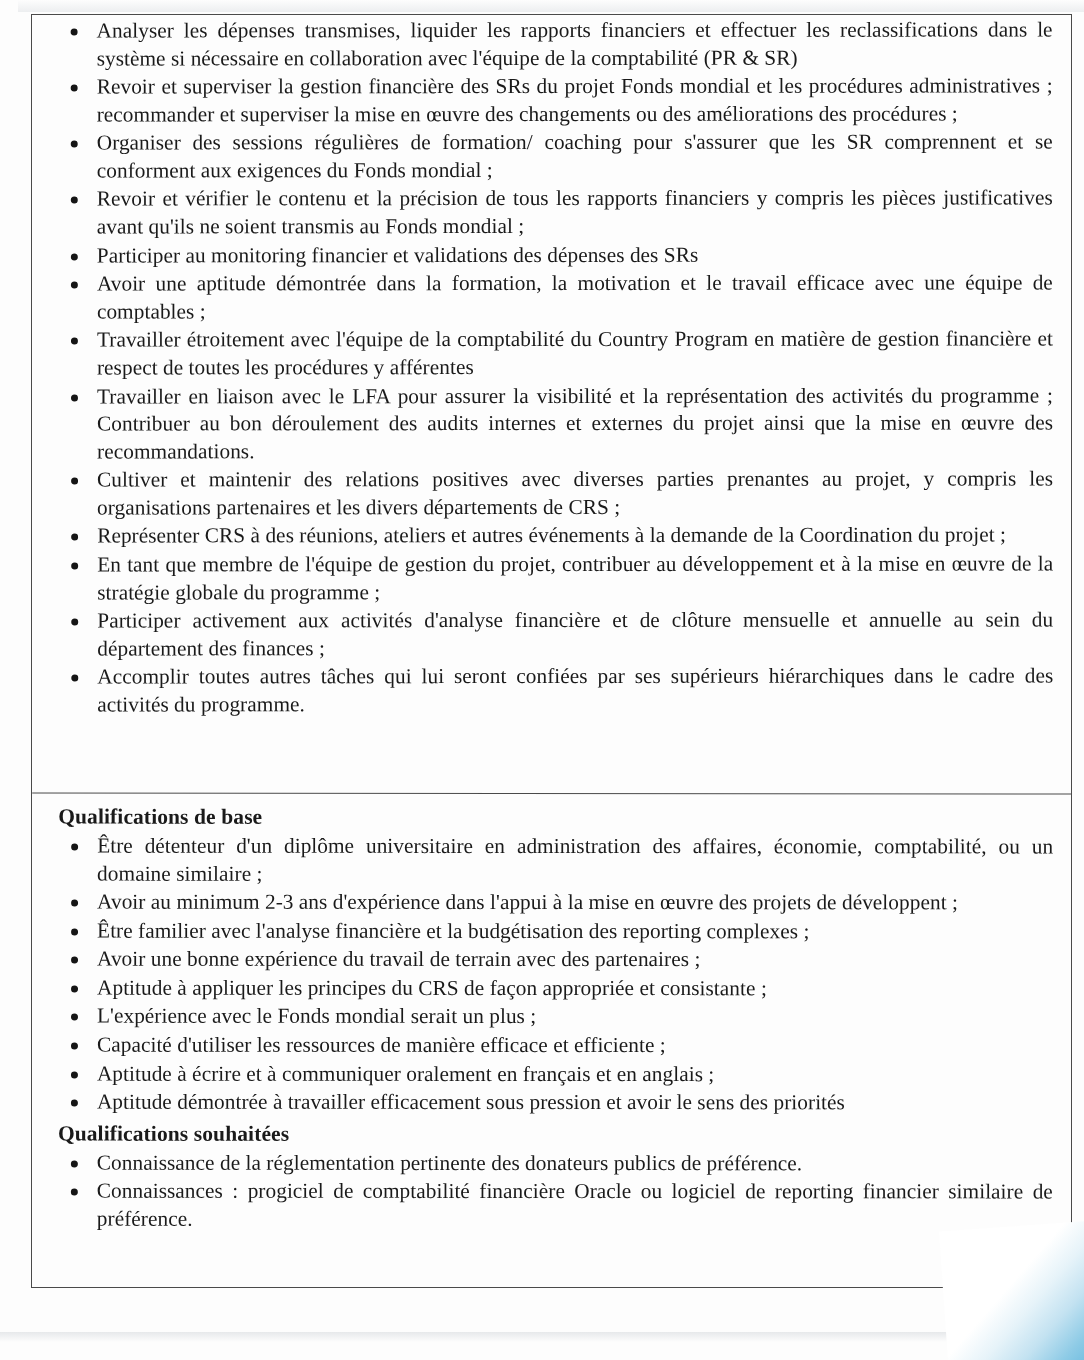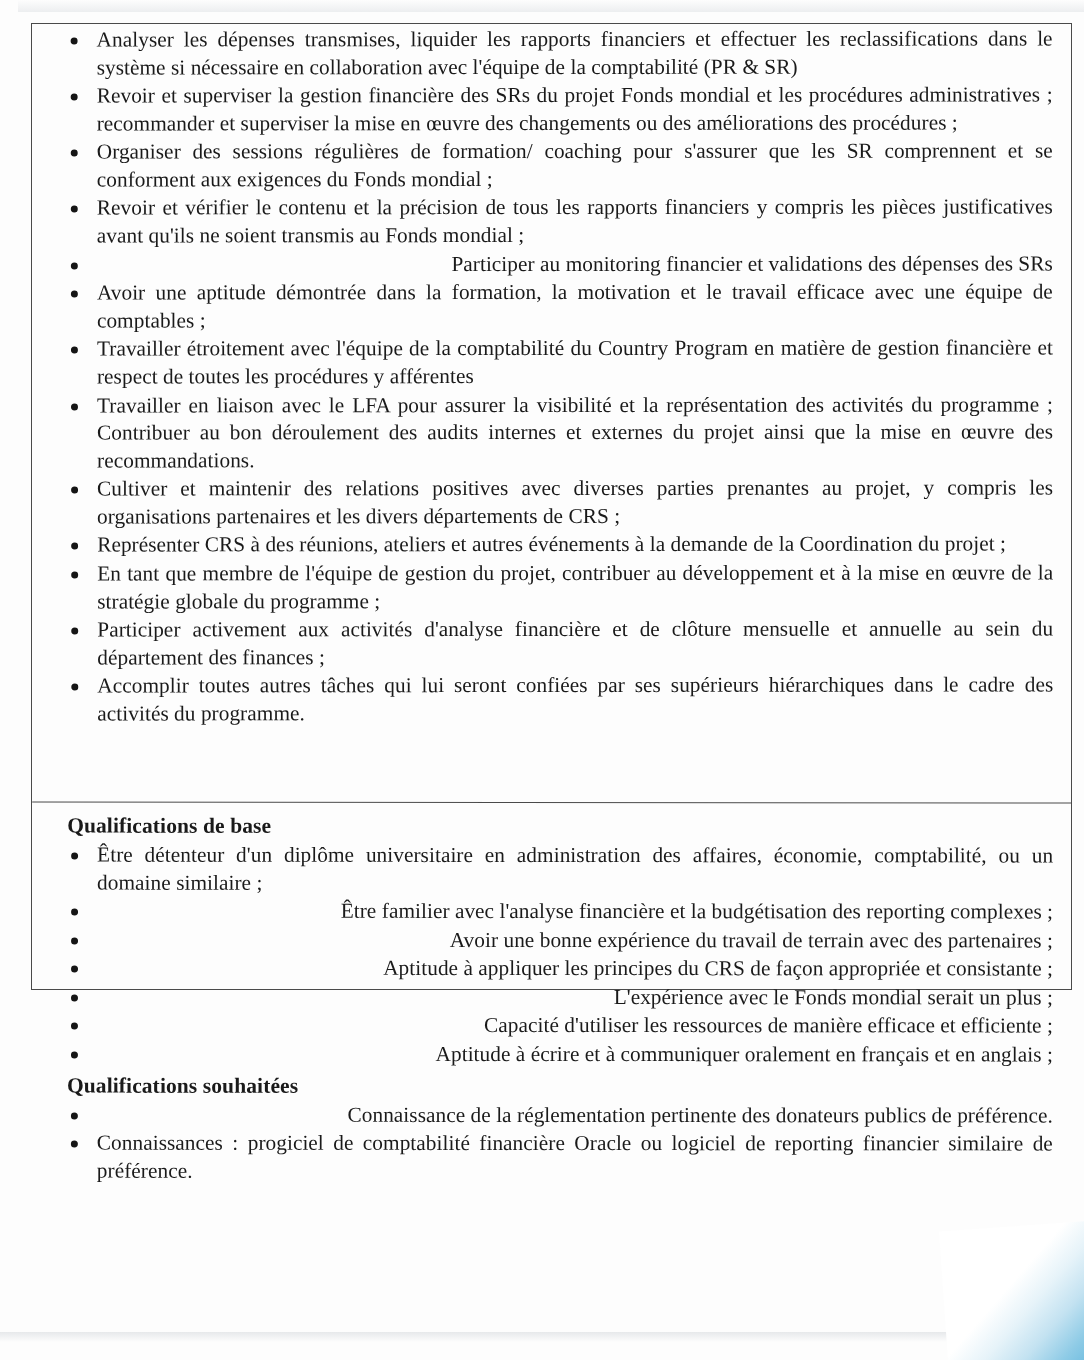--- a/index.html
+++ b/index.html
@@ -56,23 +56,23 @@
     top: 0;
     height: 12px;
     background: linear-gradient(to top, rgba(160,170,180,0.18), rgba(255,255,255,0));
     pointer-events: none;
   }
 
   
   .doc-table {
     position: absolute;
     left: 31px;
-    top: 23px;
+    top: 14px;
     width: 1041px;
-    height: 967px;
+    height: 1274px;
     box-sizing: border-box;
     border: 1.6px solid #4a4a4a;
     background: transparent;
   }
 
   .cell {
     box-sizing: border-box;
     padding: 2px 18px 6px 18px;
   }
   .cell-duties {
@@ -82,21 +82,21 @@
   .cell-quals {
     border-top: 1.6px solid #4a4a4a;
     padding-top: 6px;
   }
 
   
   .heading {
     font-weight: bold;
     font-size: 21.5px;
     line-height: 1.30;
-    margin: 4px 0 1px 17px;
+    margin: 4px 0 1px 8px;
     letter-spacing: 0.1px;
   }
 
   ul.bullets {
     list-style: none;
     margin: 0;
     padding: 0;
   }
   ul.bullets > li {
     position: relative;
@@ -112,21 +112,21 @@
     content: "";
     position: absolute;
     left: 21px;
     top: 11px;
     width: 7px;
     height: 7px;
     background: #151515;
     border-radius: 50%;
   }
   ul.bullets > li.no-justify {
-    text-align: right;
+    text-align: left;
   }
 
   
   .skew-a { transform: rotate(-0.06deg); }
   .skew-b { transform: rotate(0.05deg); }
 </style>
 </head>
 <body>
 
 <div class="scan-page"></div>
@@ -151,26 +151,28 @@
       <li>Accomplir toutes autres tâches qui lui seront confiées par ses supérieurs hiérarchiques dans le cadre des activités du programme.</li>
     </ul>
   </div>
 
   <div class="cell cell-quals skew-b">
 
     <div class="heading">Qualifications de base</div>
 
     <ul class="bullets">
       <li>Être détenteur d'un diplôme universitaire en administration des affaires, économie, comptabilité, ou un domaine similaire ;</li>
+      <li>Avoir au minimum 2-3 ans d'expérience dans l'appui à la mise en œuvre des projets de développent ;</li>
       <li class="no-justify">Être familier avec l'analyse financière et la budgétisation des reporting complexes ;</li>
       <li class="no-justify">Avoir une bonne expérience du travail de terrain avec des partenaires ;</li>
       <li class="no-justify">Aptitude à appliquer les principes du CRS de façon appropriée et consistante ;</li>
       <li class="no-justify">L'expérience avec le Fonds mondial serait un plus ;</li>
       <li class="no-justify">Capacité d'utiliser les ressources de manière efficace et efficiente ;</li>
       <li class="no-justify">Aptitude à écrire et à communiquer oralement en français et en anglais ;</li>
+      <li class="no-justify">Aptitude démontrée à travailler efficacement sous pression et avoir le sens des priorités</li>
     </ul>
 
     <div class="heading">Qualifications souhaitées</div>
 
     <ul class="bullets">
       <li class="no-justify">Connaissance de la réglementation pertinente des donateurs publics de préférence.</li>
       <li>Connaissances : progiciel de comptabilité financière Oracle ou logiciel de reporting financier similaire de préférence.</li>
     </ul>
 
   </div>

